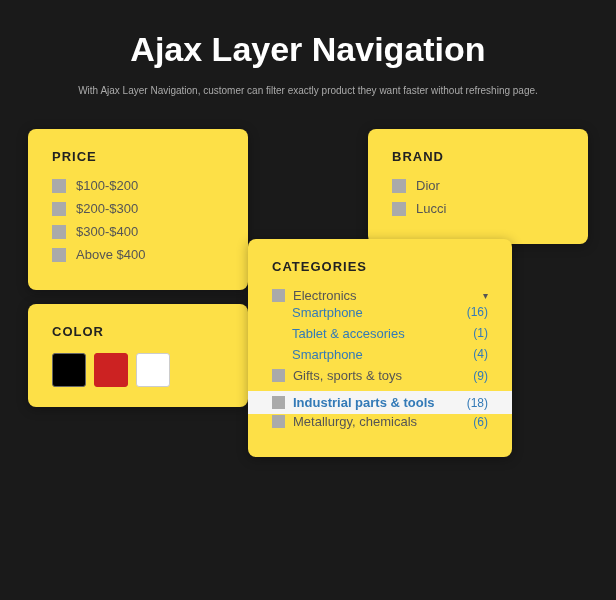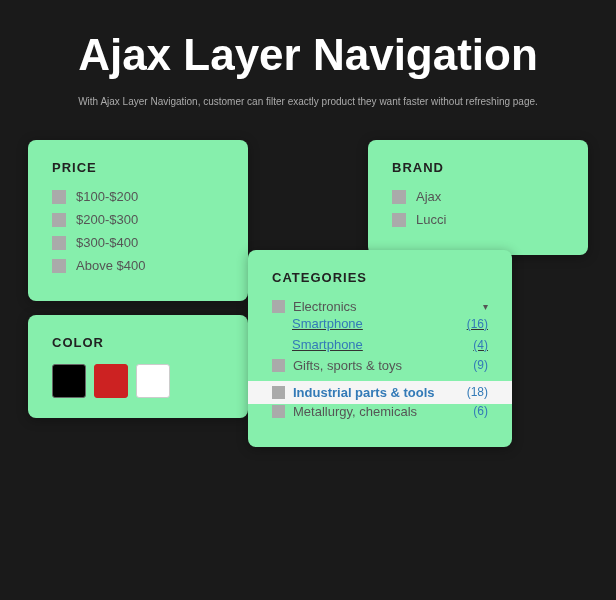--- a/index.html
+++ b/index.html
@@ -16,41 +16,41 @@
       color: #333;
     }
 
     .header {
       text-align: center;
       margin-bottom: 30px;
     }
 
     .header h1 {
       color: #ffffff;
-      font-size: 44px;
+      font-size: 34px;
       font-weight: 800;
       margin-bottom: 14px;
     }
 
     .header p {
       color: #aaaaaa;
       font-size: 10px;
       line-height: 1.6;
       max-width: 480px;
       margin: 0 auto;
     }
 
     .cards-area {
       position: relative;
       width: 560px;
       height: 380px;
     }
 
     .card {
-      background: #86efac;
+      background: #fde047;
       border-radius: 8px;
       padding: 20px 24px;
       position: absolute;
       box-shadow: 0 2px 12px rgba(0,0,0,0.3);
     }
 
     .card-title {
       font-size: 13px;
       font-weight: 800;
       letter-spacing: 1px;
@@ -128,20 +128,21 @@
     
     .card-categories {
       left: 220px;
       top: 110px;
       width: 264px;
       z-index: 10;
     }
 
     .category-item {
       display: flex;
+      align-items: center;
       justify-content: space-between;
       margin-bottom: 8px;
       font-size: 13px;
     }
 
     .category-item .cat-left {
       display: flex;
       align-items: center;
       gap: 8px;
     }
@@ -187,25 +188,24 @@
     }
 
     
     .sub-items {
       padding-left: 20px;
       margin-bottom: 4px;
     }
 
     .sub-item {
       display: flex;
-      align-items: flex-end;
+      align-items: flex-start;
       justify-content: space-between;
       margin-bottom: 6px;
       font-size: 13px;
-      text-decoration: underline;
     }
 
     .sub-label {
       color: #337ab7;
     }
 
     .sub-count {
       color: #337ab7;
       font-size: 12px;
     }
@@ -249,21 +249,21 @@
     <div class="price-item">
       <span class="checkbox-icon"></span>
       <span>Above $400</span>
     </div>
   </div>
 
   <div class="card card-brand">
     <div class="card-title">BRAND</div>
     <div class="brand-item">
       <span class="checkbox-icon"></span>
-      <span>Ajax</span>
+      <span>Dior</span>
     </div>
     <div class="brand-item">
       <span class="checkbox-icon"></span>
       <span>Lucci</span>
     </div>
   </div>
 
   <div class="card card-color">
     <div class="card-title">COLOR</div>
     <div class="color-swatches">
@@ -283,20 +283,24 @@
       </div>
       <span class="dropdown-arrow">▾</span>
     </div>
 
     <div class="sub-items">
       <div class="sub-item">
         <span class="sub-label">Smartphone</span>
         <span class="sub-count">(16)</span>
       </div>
       <div class="sub-item">
+        <span class="sub-label">Tablet &amp; accesories</span>
+        <span class="sub-count">(1)</span>
+      </div>
+      <div class="sub-item">
         <span class="sub-label">Smartphone</span>
         <span class="sub-count">(4)</span>
       </div>
     </div>
 
     <div class="category-item">
       <div class="cat-left">
         <span class="cat-checkbox"></span>
         <span class="cat-label">Gifts, sports &amp; toys</span>
       </div>

